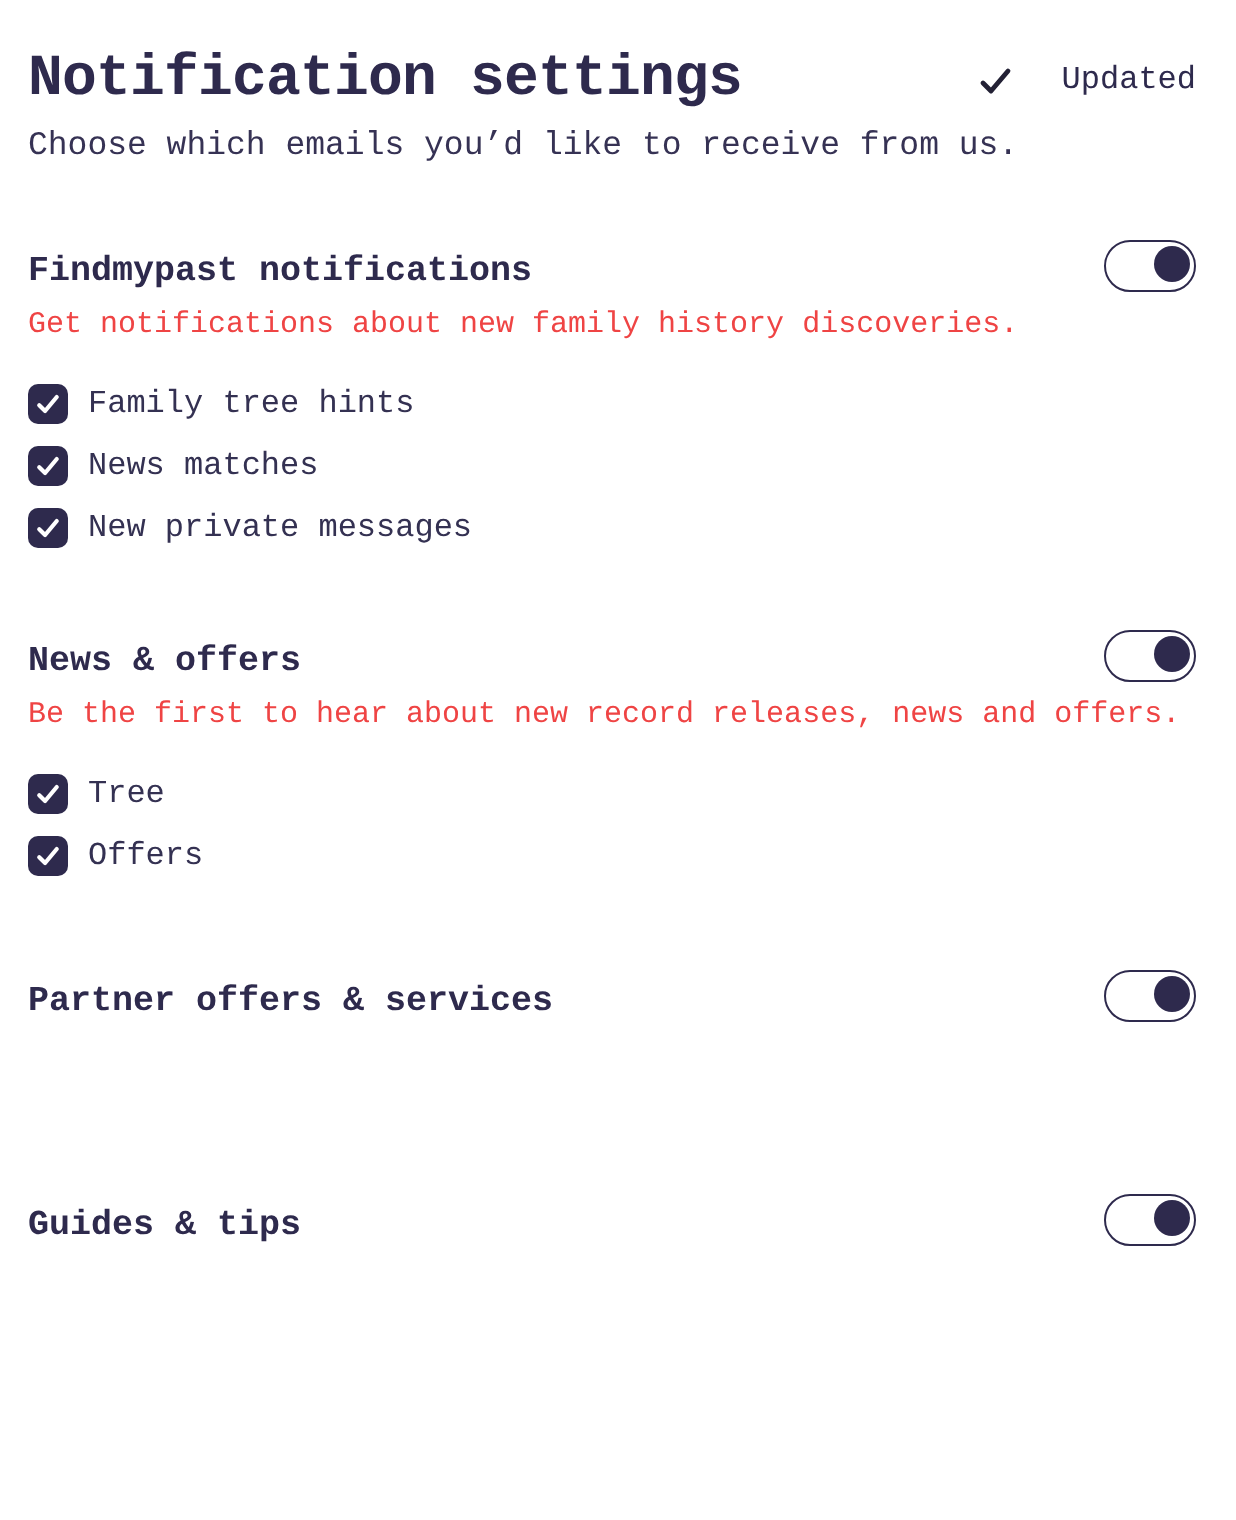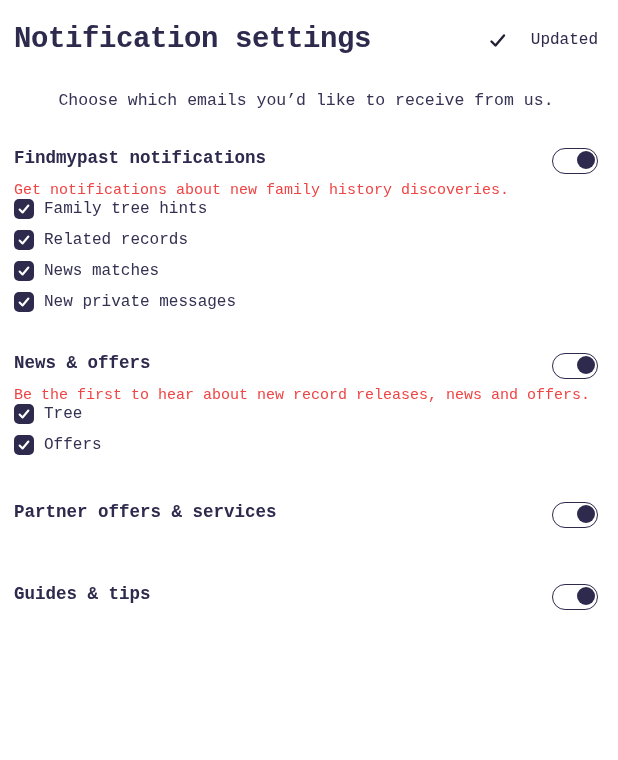--- a/index.html
+++ b/index.html
@@ -29,33 +29,32 @@
   .status {
     display: flex;
     align-items: center;
     gap: 25px;
     margin-top: 7px;
     font-size: 16px;
     color: #2e2a4d;
   }
   .status .icon svg { display: block; }
   .page-subtitle {
-    margin-top: 35px;
+    margin-top: 7px;
     font-size: 16.5px;
     color: #363254;
-    text-align: center;
   }
   .section { margin-top: 38px; }
   .section.s2 { margin-top: 40px; }
   .section.s3 { margin-top: 46px; }
-  .section.s4 { margin-top: 56px; }
+  .section.s4 { margin-top: 86px; }
   .section-head {
     display: flex;
     justify-content: space-between;
-    align-items: flex-start;
+    align-items: flex-end;
   }
   .section-title {
     font-size: 17.5px;
     font-weight: 700;
     color: #2e2a4d;
   }
   .section-desc {
     margin-top: 8px;
     font-size: 15px;
     color: #ef4444;
@@ -76,21 +75,21 @@
     border-radius: 50%;
   }
   .toggle[data-state="on"] .knob {
     top: 2.5px;
     right: 2.5px;
     width: 18px;
     height: 18px;
     background: #2e2a4d;
   }
   
-  .check-list { }
+  .check-list { margin-top: 21px; }
   .check-row {
     display: flex;
     align-items: center;
     gap: 10px;
     margin-bottom: 10px;
     height: 21px;
     cursor: pointer;
   }
   .check-row:last-child { margin-bottom: 0; }
   .checkbox {
@@ -143,28 +142,20 @@
             </svg>
         </span>
         <span class="check-label">Family tree hints</span>
       </div>
       <div class="check-row">
         <span class="checkbox" aria-checked="true">
           <svg width="14" height="14" viewBox="0 0 24 24">
               <path d="M4.5 13l5 5L19.5 6" stroke="#ffffff" stroke-width="3.6" fill="none" stroke-linecap="round" stroke-linejoin="round"></path>
             </svg>
         </span>
-        <span class="check-label">Related records</span>
-      </div>
-      <div class="check-row">
-        <span class="checkbox" aria-checked="true">
-          <svg width="14" height="14" viewBox="0 0 24 24">
-              <path d="M4.5 13l5 5L19.5 6" stroke="#ffffff" stroke-width="3.6" fill="none" stroke-linecap="round" stroke-linejoin="round"></path>
-            </svg>
-        </span>
         <span class="check-label">News matches</span>
       </div>
       <div class="check-row">
         <span class="checkbox" aria-checked="true">
           <svg width="14" height="14" viewBox="0 0 24 24">
               <path d="M4.5 13l5 5L19.5 6" stroke="#ffffff" stroke-width="3.6" fill="none" stroke-linecap="round" stroke-linejoin="round"></path>
             </svg>
         </span>
         <span class="check-label">New private messages</span>
       </div>

